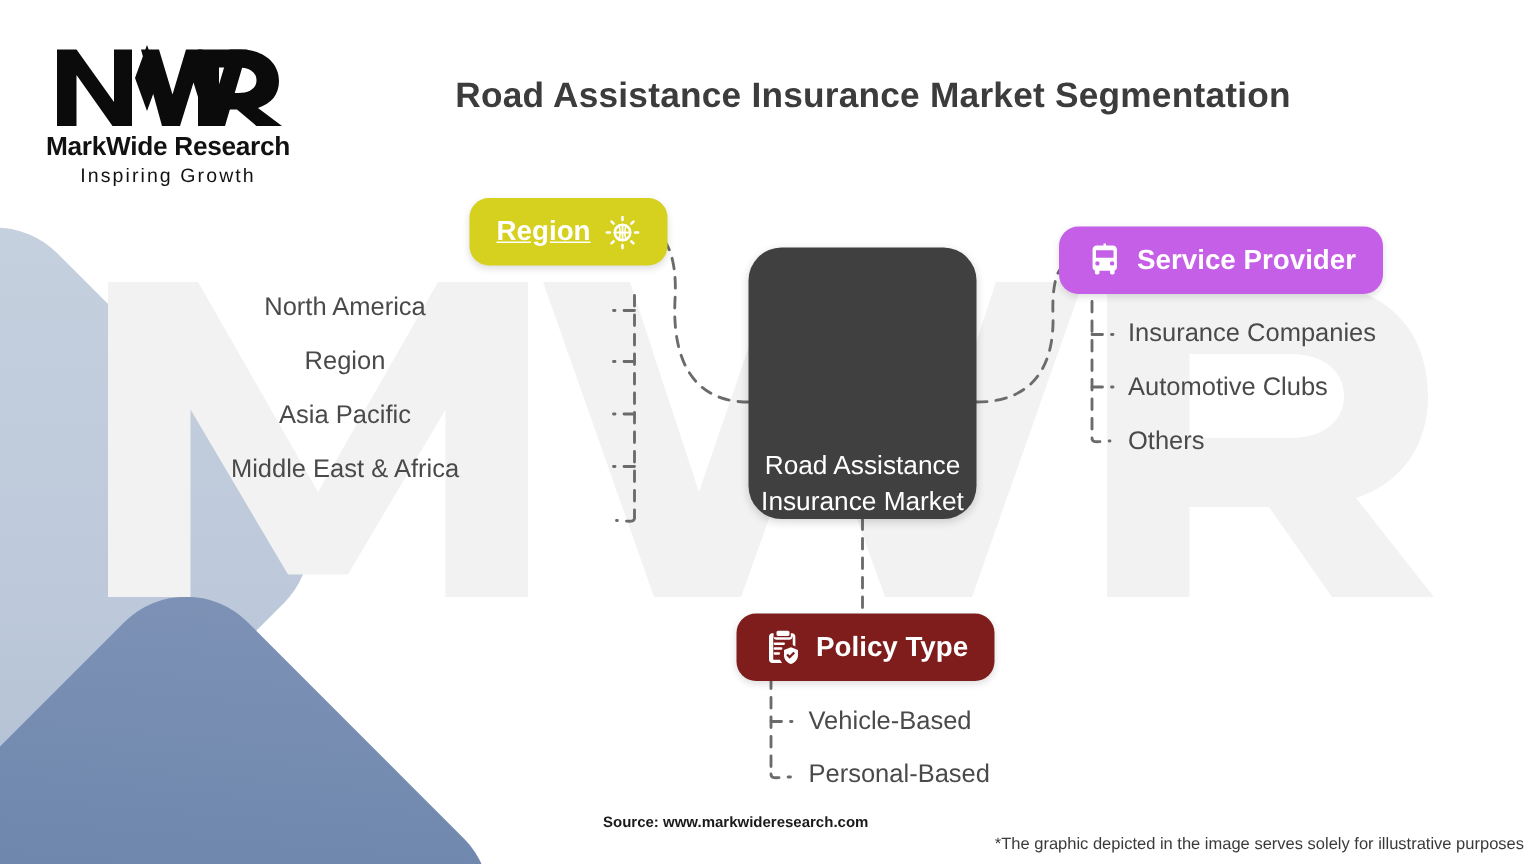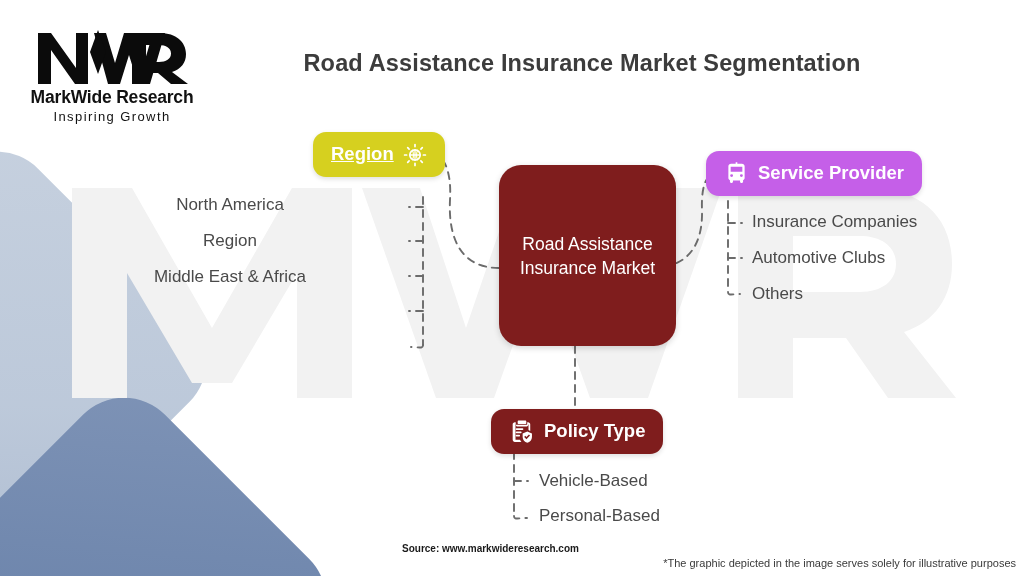--- a/index.html
+++ b/index.html
@@ -100,27 +100,27 @@
     left: 0; top: 0;
     width: 1024px; height: 576px;
     pointer-events: none;
   }
 
   
   #center-node {
     position: absolute;
     left: 499px;
     top: 165px;
-    width: 177px;
+    width: 152px;
     height: 181px;
-    background: #7f1d1d;
+    background: #404040;
     border-radius: 22px;
     color: #ffffff;
     display: flex;
-    align-items: center;
+    align-items: flex-end;
     justify-content: center;
     text-align: center;
     font-size: 17.5px;
     line-height: 24px;
     box-shadow: 0 2px 6px rgba(0,0,0,.16);
   }
 
   
   .pill {
     position: absolute;
@@ -274,20 +274,21 @@
         <rect x="6.2" y="14.6" width="4" height="1.5" rx=".7"></rect>
         <path d="M16.9 11.6 l4.3 1.7 v3.2 c0 2.6 -1.8 4.7 -4.3 5.4 c-2.5 -.7 -4.3 -2.8 -4.3 -5.4 v-3.2 z M16.1 18.6 l3.3 -3.3 l-1 -1 l-2.3 2.3 l-1.1 -1.1 l-1 1 z"></path>
       </svg>
     </span>
     <span class="pill-label">Policy Type</span>
   </div>
 
   <div class="leaf leaf-right" id="leaf-region">
     <div class="leaf-item">North America</div>
     <div class="leaf-item">Region</div>
+    <div class="leaf-item">Asia Pacific</div>
     <div class="leaf-item">Middle East &amp; Africa</div>
   </div>
 
   <div class="leaf" id="leaf-service">
     <div class="leaf-item">Insurance Companies</div>
     <div class="leaf-item">Automotive Clubs</div>
     <div class="leaf-item">Others</div>
   </div>
 
   <div class="leaf" id="leaf-policy">

